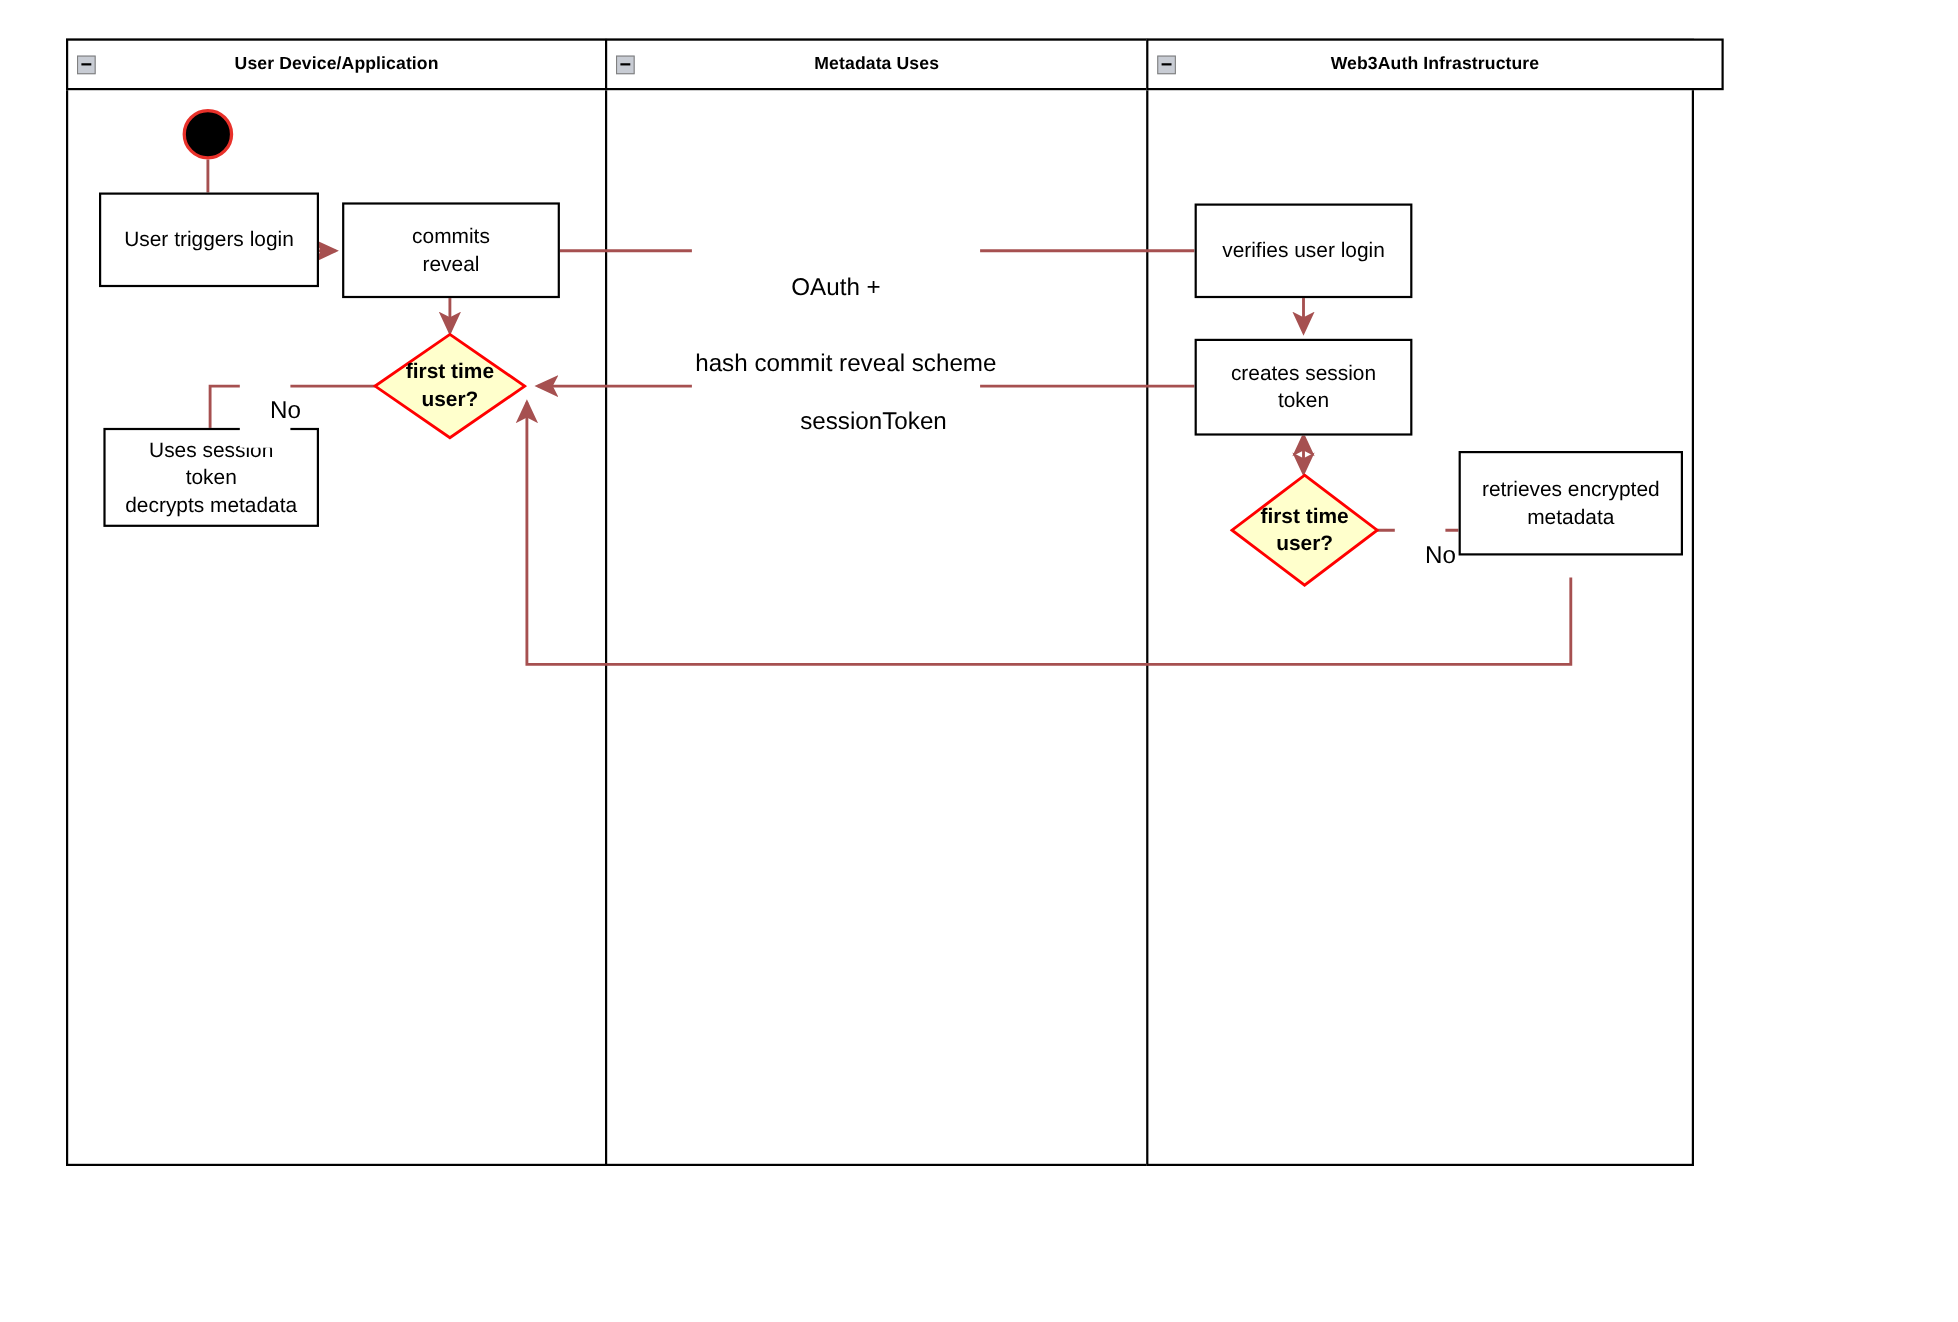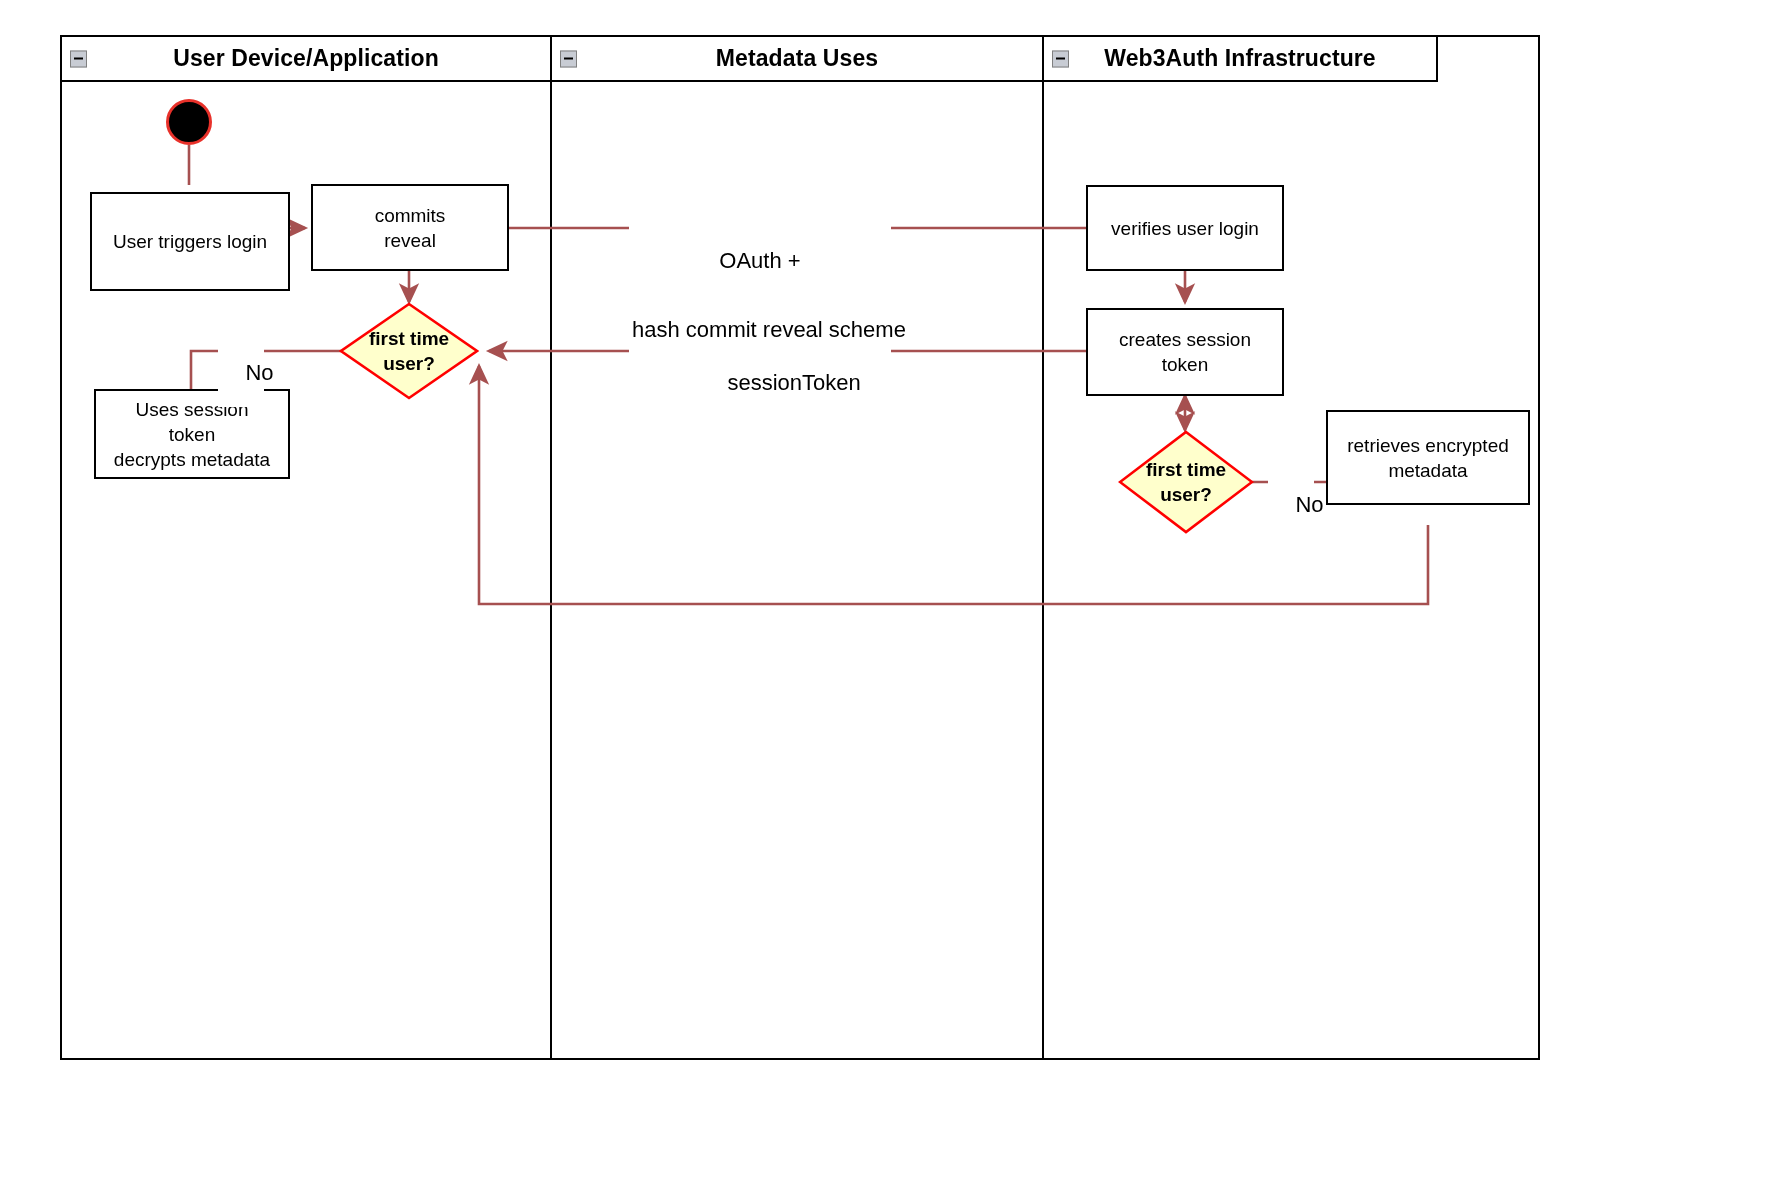--- a/index.html
+++ b/index.html
@@ -5,21 +5,21 @@
 <style>
   html,body{margin:0;padding:0;background:#ffffff;}
   body{font-family:"Liberation Sans",sans-serif;}
   #canvas{position:relative;width:1780px;height:1202px;background:#ffffff;overflow:hidden;}
   #diagram{position:absolute;left:0;top:0;width:1780px;height:1202px;}
 
   
   .lane{position:absolute;box-sizing:border-box;border:2px solid #000000;background:#ffffff;}
   .lane-header{position:absolute;box-sizing:border-box;border:2px solid #000000;
     background:#ffffff;display:flex;align-items:center;justify-content:center;}
-  .lane-title{font-size:23px;font-weight:bold;color:#000000;letter-spacing:.1px;}
+  .lane-title{font-size:16px;font-weight:bold;color:#000000;letter-spacing:.1px;}
   .collapse-icon{position:absolute;left:8px;top:50%;transform:translateY(-50%);
     width:17px;height:17px;box-sizing:border-box;border:1px solid #808080;
     background:#c8ccd4;display:flex;align-items:center;justify-content:center;}
   .collapse-icon i{display:block;width:9px;height:2px;background:#000000;}
 
   
   .node{position:absolute;box-sizing:border-box;display:flex;align-items:center;
     justify-content:center;text-align:center;}
   .action{border:2px solid #000000;background:#ffffff;color:#000000;
     font-size:19px;line-height:25px;}
@@ -50,21 +50,21 @@
     <span class="lane-title">User Device/Application</span>
   </div>
 
   <div class="lane-header" style="left:550px;top:35px;width:494px;height:47px;">
     <span class="collapse-icon">
         <i></i>
       </span>
     <span class="lane-title">Metadata Uses</span>
   </div>
 
-  <div class="lane-header" style="left:1042px;top:35px;width:396px;height:47px;">
+  <div class="lane-header" style="left:1042px;top:35px;width:525px;height:47px;">
     <span class="collapse-icon">
         <i></i>
       </span>
     <span class="lane-title">Web3Auth Infrastructure</span>
   </div>
 
   <svg id="diagram" viewBox="0 0 1780 1202" xmlns="http://www.w3.org/2000/svg">
     <defs>
       <marker id="ah" markerWidth="9" markerHeight="9" refX="7.2" refY="4.5" orient="auto" markerUnits="strokeWidth">
         <path d="M0,0.6 L8.4,4.5 L0,8.4 L2,4.5 z" fill="#a65050"></path>
@@ -104,21 +104,21 @@
        retrieves encrypted metadata --&gt;
       <path d="M1251,482 L1274,482 L1326,482"></path>
 
       
       <path d="M1428,525 L1428,604 L479,604 L479,366" marker-end="url(#ah)"></path>
     </g>
   </svg>
 
   <div class="node start-node" style="left:166px;top:99px;width:46px;height:46px;"></div>
 
-  <div class="node action" style="left:90px;top:192px;width:200px;height:99px;">
+  <div class="node action" style="left:90px;top:175px;width:200px;height:86px;">
     <span>User triggers login</span>
   </div>
 
   <div class="node action" style="left:311px;top:184px;width:198px;height:87px;flex-direction:column;">
     <span>commits</span>
     <span>reveal</span>
   </div>
 
   <div class="diamond-wrap" style="left:339px;top:302px;width:140px;height:98px;">
     <svg width="140" height="98" viewBox="0 0 140 98" xmlns="http://www.w3.org/2000/svg">

